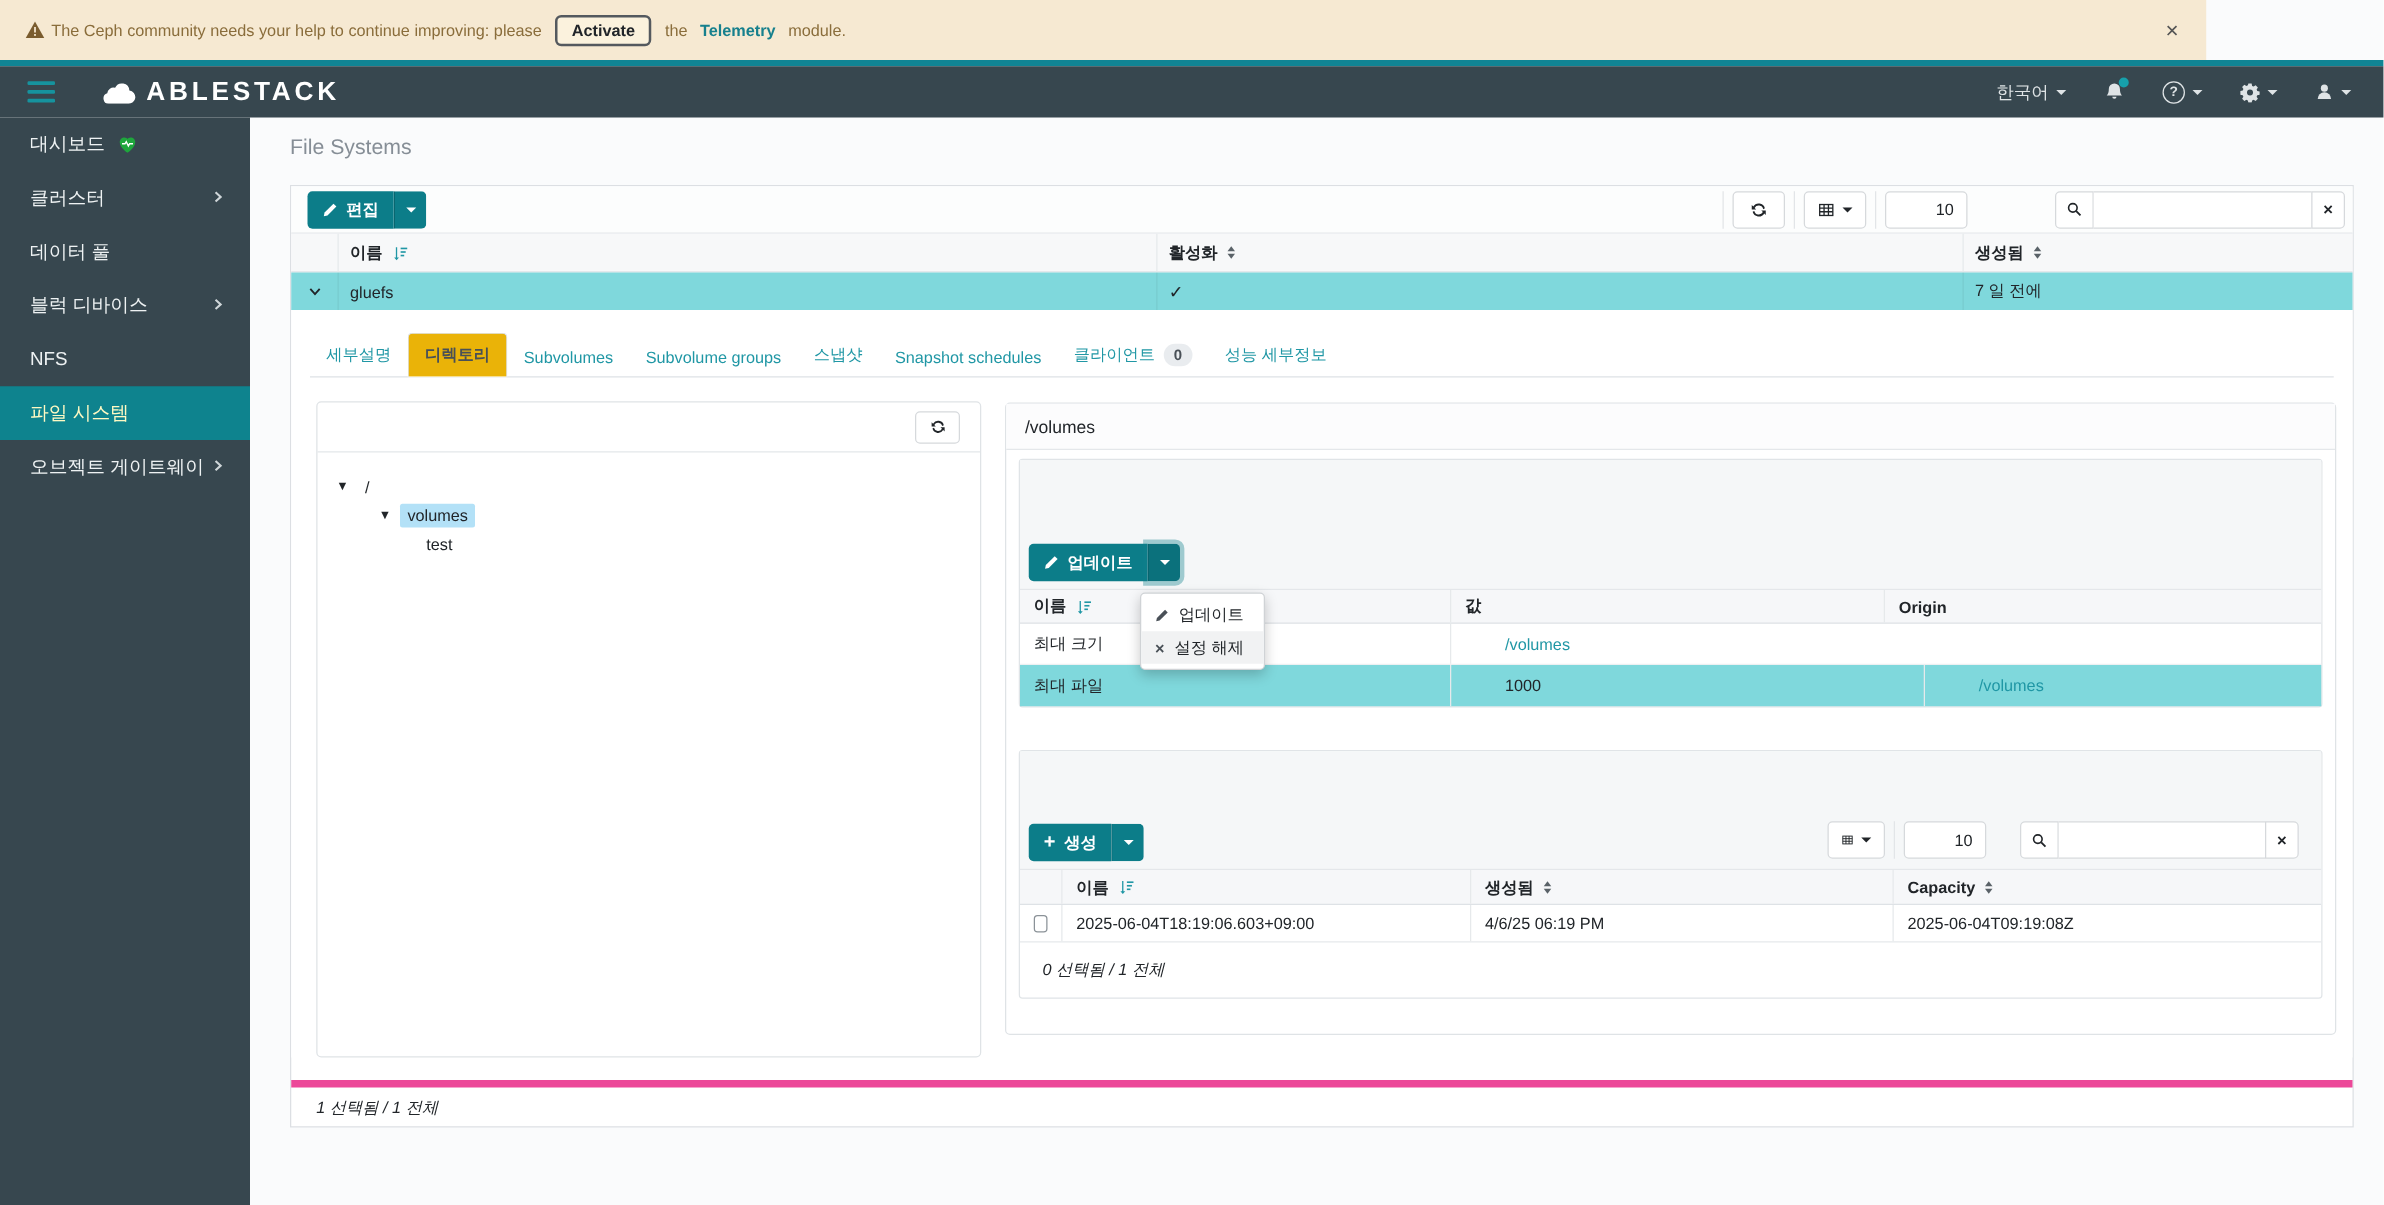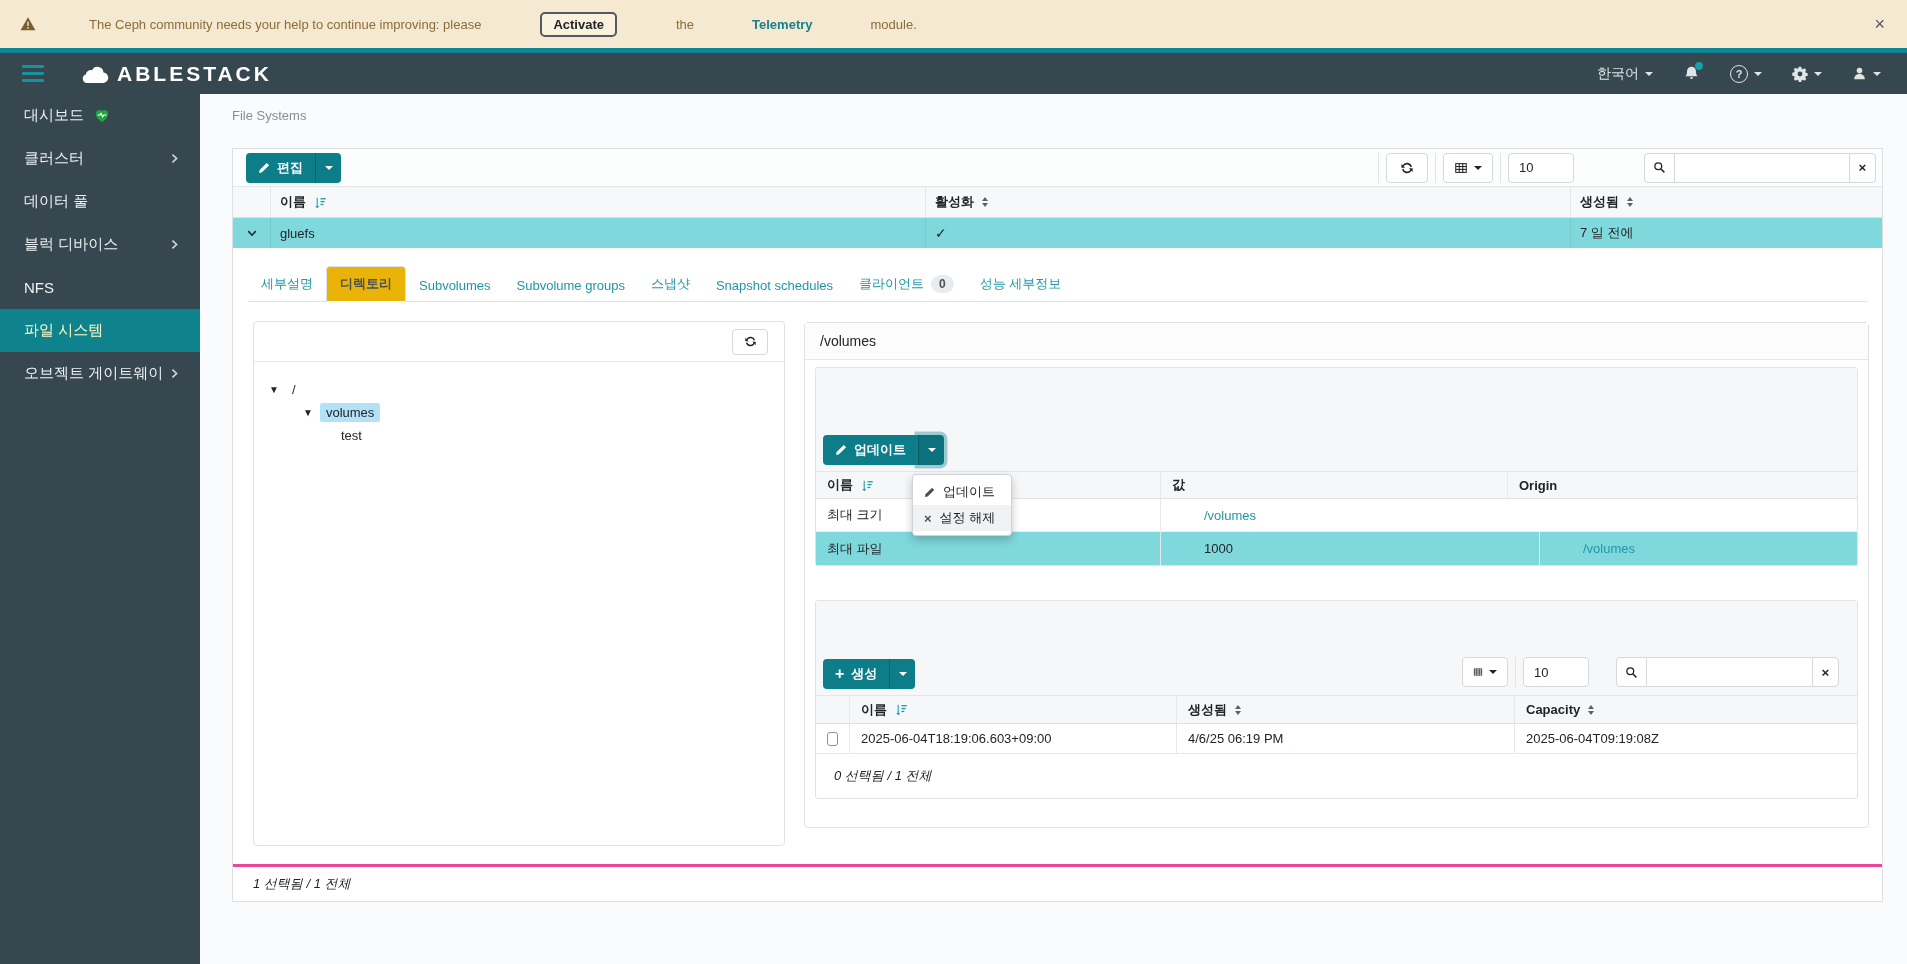--- a/index.html
+++ b/index.html
@@ -1,20 +1,20 @@
 <!DOCTYPE html>
 <html><head>
 <meta charset="utf-8">
 <style>
   * { margin:0; padding:0; box-sizing:border-box; }
   body { font-family:"Liberation Sans","DejaVu Sans",sans-serif; }
   .screen { position:relative; width:1907px; height:964px; background:#fafbfc; overflow:hidden; font-size:13px; color:#212529; }
 
   
-  .banner { position:absolute; left:0; top:0; width:1907px; height:48px; background:#f6e9d2; display:flex; align-items:center; padding:0 14px 0 20px; color:#8a6d3b;gap:48px; }
+  .banner { position:absolute; left:0; top:0; width:1765px; height:48px; background:#f6e9d2; display:flex; align-items:center; padding:0 14px 0 20px; color:#8a6d3b; }
   .banner .txt { margin:0 5px; }
   .activate-btn { margin:0 6px; padding:3px 11px; border:2px solid #54595e; border-radius:5px; background:#fbf2dd; font-weight:bold; color:#212529; cursor:pointer; font-size:13px; }
   .telemetry-link { font-weight:bold; color:#17808d; margin:0 5px; cursor:pointer; }
   .banner-close { margin-left:auto; font-size:18px; color:#555; cursor:pointer; line-height:1; padding:2px 8px; }
   .teal-strip { position:absolute; left:0; top:48px; width:1907px; height:5px; background:#108494; }
 
   
   .topbar { position:absolute; left:0; top:53px; width:1907px; height:41px; background:#37474f; display:flex; align-items:center; }
   .hamburger { width:22px; display:flex; flex-direction:column; gap:4px; margin-left:22px; cursor:pointer; }
   .hamburger div { height:3px; background:#16939e; border-radius:1px; }
@@ -29,32 +29,32 @@
 
   
   .sidebar { position:absolute; left:0; top:94px; width:200px; height:870px; background:#37474f; }
   .nav-item { height:43px; display:flex; align-items:center; padding:0 20px 0 24px; color:#eef2f3; font-size:15px; cursor:pointer; }
   .nav-item .chev { margin-left:auto; color:#cfd6d9; }
   .nav-item.selected { background:#0e838e; color:#fef9c3; }
   .health-ico { margin-left:10px; display:inline-flex; }
 
   
   .main { position:absolute; left:200px; top:94px; width:1707px; height:870px; }
-  .breadcrumb { position:absolute; left:32px; top:14px; color:#868e96; font-size:13px; cursor:pointer; }
+  .breadcrumb { position:absolute; left:32px; top:14px; color:#868e96; font-size:17px; cursor:pointer; }
 
   .card { position:absolute; left:32px; top:54px; width:1651px; height:754px; background:#fff; border:1px solid #dcdfe3; display:flex; flex-direction:column; }
 
   .toolbar { height:38px; display:flex; align-items:center; padding:0 6px 0 13px; border-bottom:1px solid #e4e7ea; background:#fcfdfd; }
   .btn-split { display:inline-flex; height:30px; border-radius:4px; overflow:visible; }
   .btn-primary { background:#0c7d89; color:#fff; border:none; display:flex; align-items:center; gap:7px; padding:0 12px; font-size:13px; font-weight:bold; cursor:pointer; border-radius:4px 0 0 4px; }
   .btn-primary-caret { background:#0c7d89; border:none; border-left:1px solid rgba(0,0,0,.18); width:26px; display:flex; align-items:center; justify-content:center; color:#fff; cursor:pointer; border-radius:0 4px 4px 0; }
   .tb-right { margin-left:auto; display:flex; align-items:center; }
   .vsep { width:1px; height:30px; background:#e2e5e8; margin:0 7px; }
   .btn-light { height:30px; background:#fff; border:1px solid #d6d9dc; border-radius:4px; display:flex; align-items:center; justify-content:center; gap:6px; color:#212529; cursor:pointer; padding:0 10px; }
-  .input { height:30px; border:1px solid #d6d9dc; border-radius:4px; padding:0 10px; font-size:13px; color:#212529; background:#fff; font-family:inherit; }
+  .input { height:30px; border:1px solid #d6d9dc; border-radius:4px; padding:0 10px; font-size:13px; color:#212529; background:#fff; font-family:inherit;text-align:right; }
   .pgsize { width:66px; }
   .search-group { display:flex; align-items:center; margin-left:70px; }
   .search-group .btn-light { border-radius:4px 0 0 4px; width:31px; padding:0; }
   .search-group .input { border-radius:0; border-left:none; border-right:none; width:174px; }
   .search-group .clear-btn { border-radius:0 4px 4px 0; width:27px; padding:0; font-weight:bold; }
 
   .grid-head { display:grid; grid-template-columns:38px 655px 645px 1fr; height:31px; background:#f7f8f9; border-bottom:1px solid #dee2e6; font-weight:bold; }
   .grid-head > div { display:flex; align-items:center; gap:8px; padding:0 9px; border-right:1px solid #e6e9eb; }
   .grid-head > div:last-child { border-right:none; }
   .grid-row { display:grid; grid-template-columns:38px 655px 645px 1fr; height:30px; }
@@ -101,21 +101,21 @@
   .s-head > div:last-child, .s-row > div:last-child { border-right:none; }
   .s-row { display:grid; grid-template-columns:34px 327px 338px 1fr; height:30px; border-bottom:1px solid #e6e9eb; }
   .checkbox { width:14px; height:14px; border:1.5px solid #8b9298; border-radius:3px; background:#fff; cursor:pointer; }
   .sub-foot { padding:13px 18px; font-style:italic; font-size:13px; }
 
   .dropdown { position:absolute; left:96px; top:150px; width:100px; background:#fff; border:1px solid #d0d3d6; border-radius:4px; box-shadow:0 4px 10px rgba(0,0,0,.22); padding:4px 0; z-index:50; }
   .dd-item { display:flex; align-items:center; gap:8px; padding:4px 11px; font-size:13px; cursor:pointer; color:#212529; }
   .dd-item.hov { background:#f1f2f3; }
   .focus-ring { box-shadow:0 0 0 3.5px rgba(15,128,140,.38); background:#0b717c; }
 
-  .card-foot { height:37px; border-top:3px solid #ec4899; display:flex; align-items:center; padding:0 20px; font-style:italic;margin-top:18px; }
+  .card-foot { height:37px; border-top:6px solid #ec4899; display:flex; align-items:center; padding:0 20px; font-style:italic;margin-top:18px; }
   .plus { font-size:16px; font-weight:bold; line-height:1; }
 </style>
 </head>
 <body>
 
 <div class="screen">
 
   <div class="banner">
     <span style="display:inline-flex;">
       <svg viewBox="0 0 16 16" width="16" height="16">

